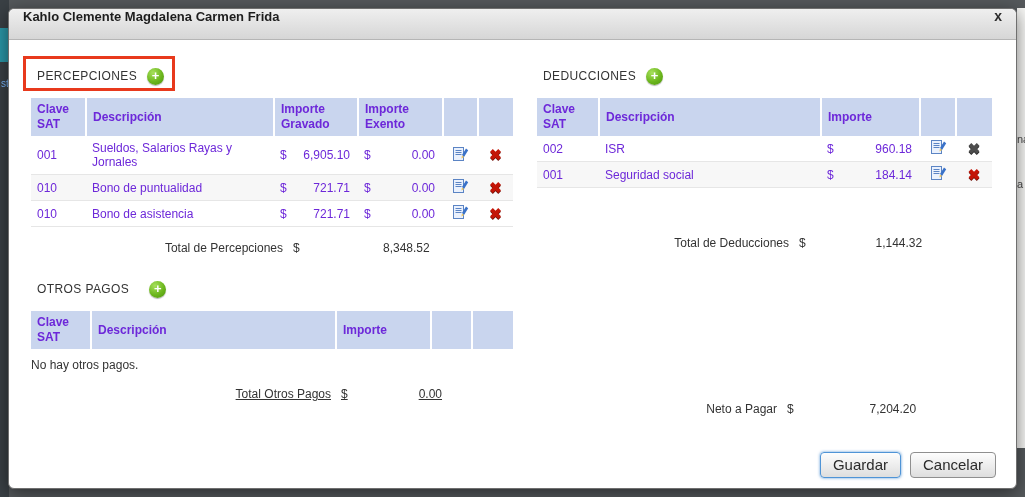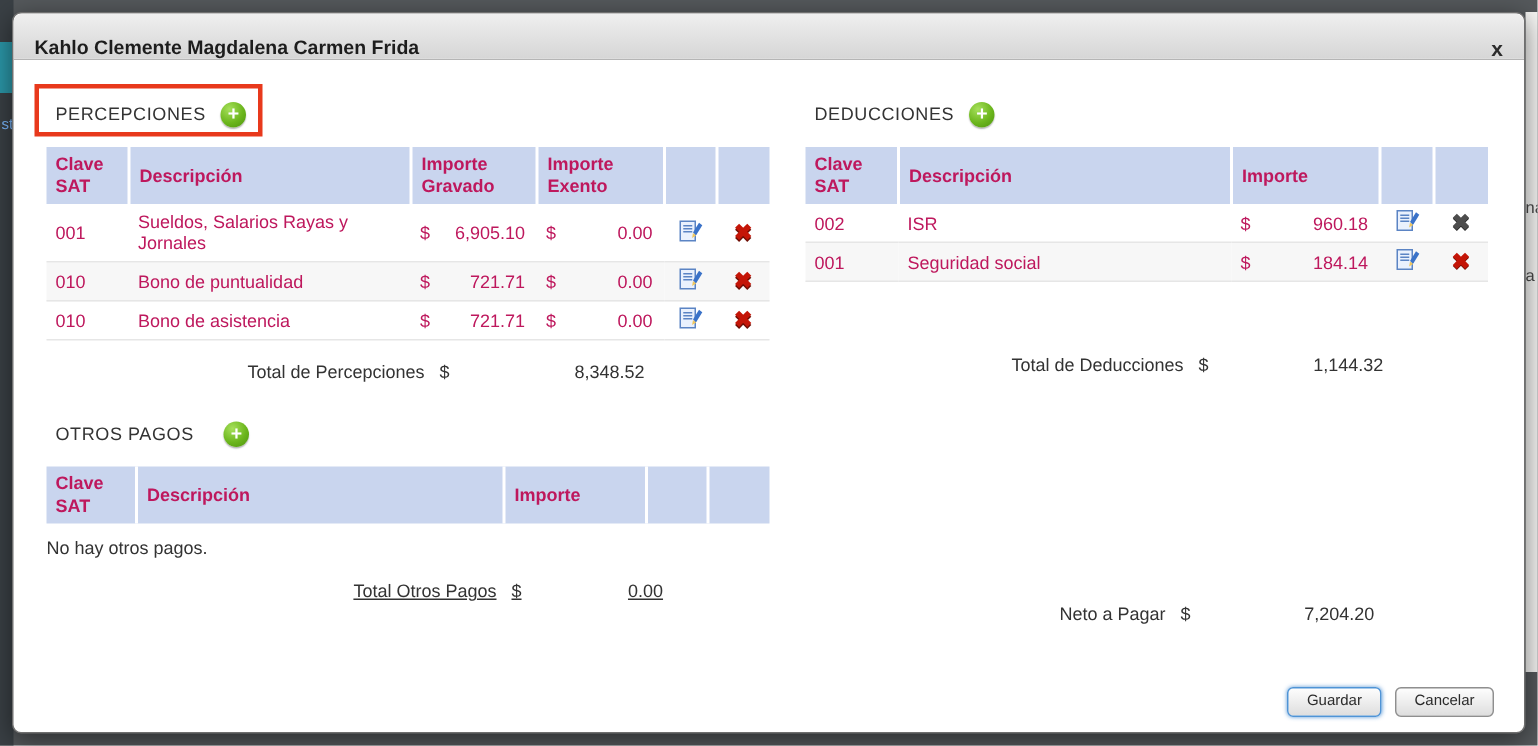--- a/index.html
+++ b/index.html
@@ -22,21 +22,21 @@
 
   
   .modal {
     position:absolute; left:8px; top:8px; width:1009px; height:481px;
     background:#fff; border:1px solid #6f6f6f; border-radius:6px;
     box-shadow:0 4px 18px rgba(0,0,0,.5);
   }
   .modal-header {
     height:31px; background:linear-gradient(#efefef,#d6d6d6);
     border-bottom:1px solid #b5b5b5; border-radius:6px 6px 0 0;
-    display:flex; align-items:flex-end; padding:0 14px;
+    display:flex; align-items:flex-start; padding:0 14px;
   }
   .modal-title { flex:1; font-weight:bold; font-size:13px; color:#1d1d1d; }
   .modal-close { font-weight:bold; font-size:14px; color:#2b2b2b; cursor:pointer; line-height:1; }
 
   .modal-body { position:relative; padding:24px 4px 0 22px; display:flex; gap:24px; }
   .col-left  { width:482px; }
   .col-right { width:455px; }
 
   .section-head { display:inline-flex; align-items:center; gap:10px; height:24px; padding-left:6px; margin-bottom:10px; }
   .section-label { font-size:12px; color:#333; letter-spacing:.4px; }
@@ -44,21 +44,21 @@
     width:17px; height:17px; border-radius:50%;
     background:radial-gradient(circle at 35% 28%, #a6e05b 0%, #6cb61d 55%, #4c930c 100%);
     color:#fff; font-weight:bold; font-size:13px; line-height:16px; text-align:center;
     box-shadow:0 1px 1px rgba(0,0,0,.3); cursor:pointer;
   }
   .add-icon::before { content:"+"; }
 
   
   .annotation { position:absolute; left:14px; top:47px; width:152px; height:35px; border:3px solid #e8391c; pointer-events:none; }
 
-  table { border-collapse:collapse; table-layout:fixed; font-size:12px; color:#be185d; }
+  table { border-collapse:collapse; table-layout:fixed; font-size:12px; color:#6d28d9; }
   .tbl-percep, .tbl-otros { width:482px; }
   .tbl-deduc { width:455px; }
   thead th {
     background:#c9d5ee; text-align:left; font-weight:bold;
     padding:4px 6px; vertical-align:middle; height:38px; line-height:1.25;
     border-right:2px solid #fff;
   }
   thead th:last-child { border-right:none; }
   .tbl-otros thead th, .one-line-head th { height:26px; }
   tbody td { padding:5px 6px; height:25px; border-bottom:1px solid #e6e6e6; vertical-align:middle; }
@@ -81,21 +81,21 @@
   .total-row.deduc { margin-top:48px; }
   .total-row.neto  { margin-top:152px; }
   .total-row.neto .total-label { width:240px; }
 
   .otros-head { margin-top:22px;gap:20px; }
   .empty-text { text-align:left; font-size:12px; color:#333; padding:9px 0 6px 0; width:482px; }
 
   .modal-footer { position:absolute; right:20px; bottom:10px; display:flex; gap:9px; }
   .btn {
     font-family:"Liberation Sans", sans-serif;
-    font-size:10px; color:#2b2b2b; padding:3px 12px 4px 12px;
+    font-size:15px; color:#2b2b2b; padding:3px 12px 4px 12px;
     background:linear-gradient(#fdfdfd,#dedede);
     border:1px solid #8f8f8f; border-radius:4px; cursor:pointer;
   }
   .btn.primary { border:1px solid #4f94d6; box-shadow:0 0 3px rgba(70,140,210,.9); }
 </style>
 </head>
 <body>
 
 <div class="bg-left">
   <div class="teal"></div>

